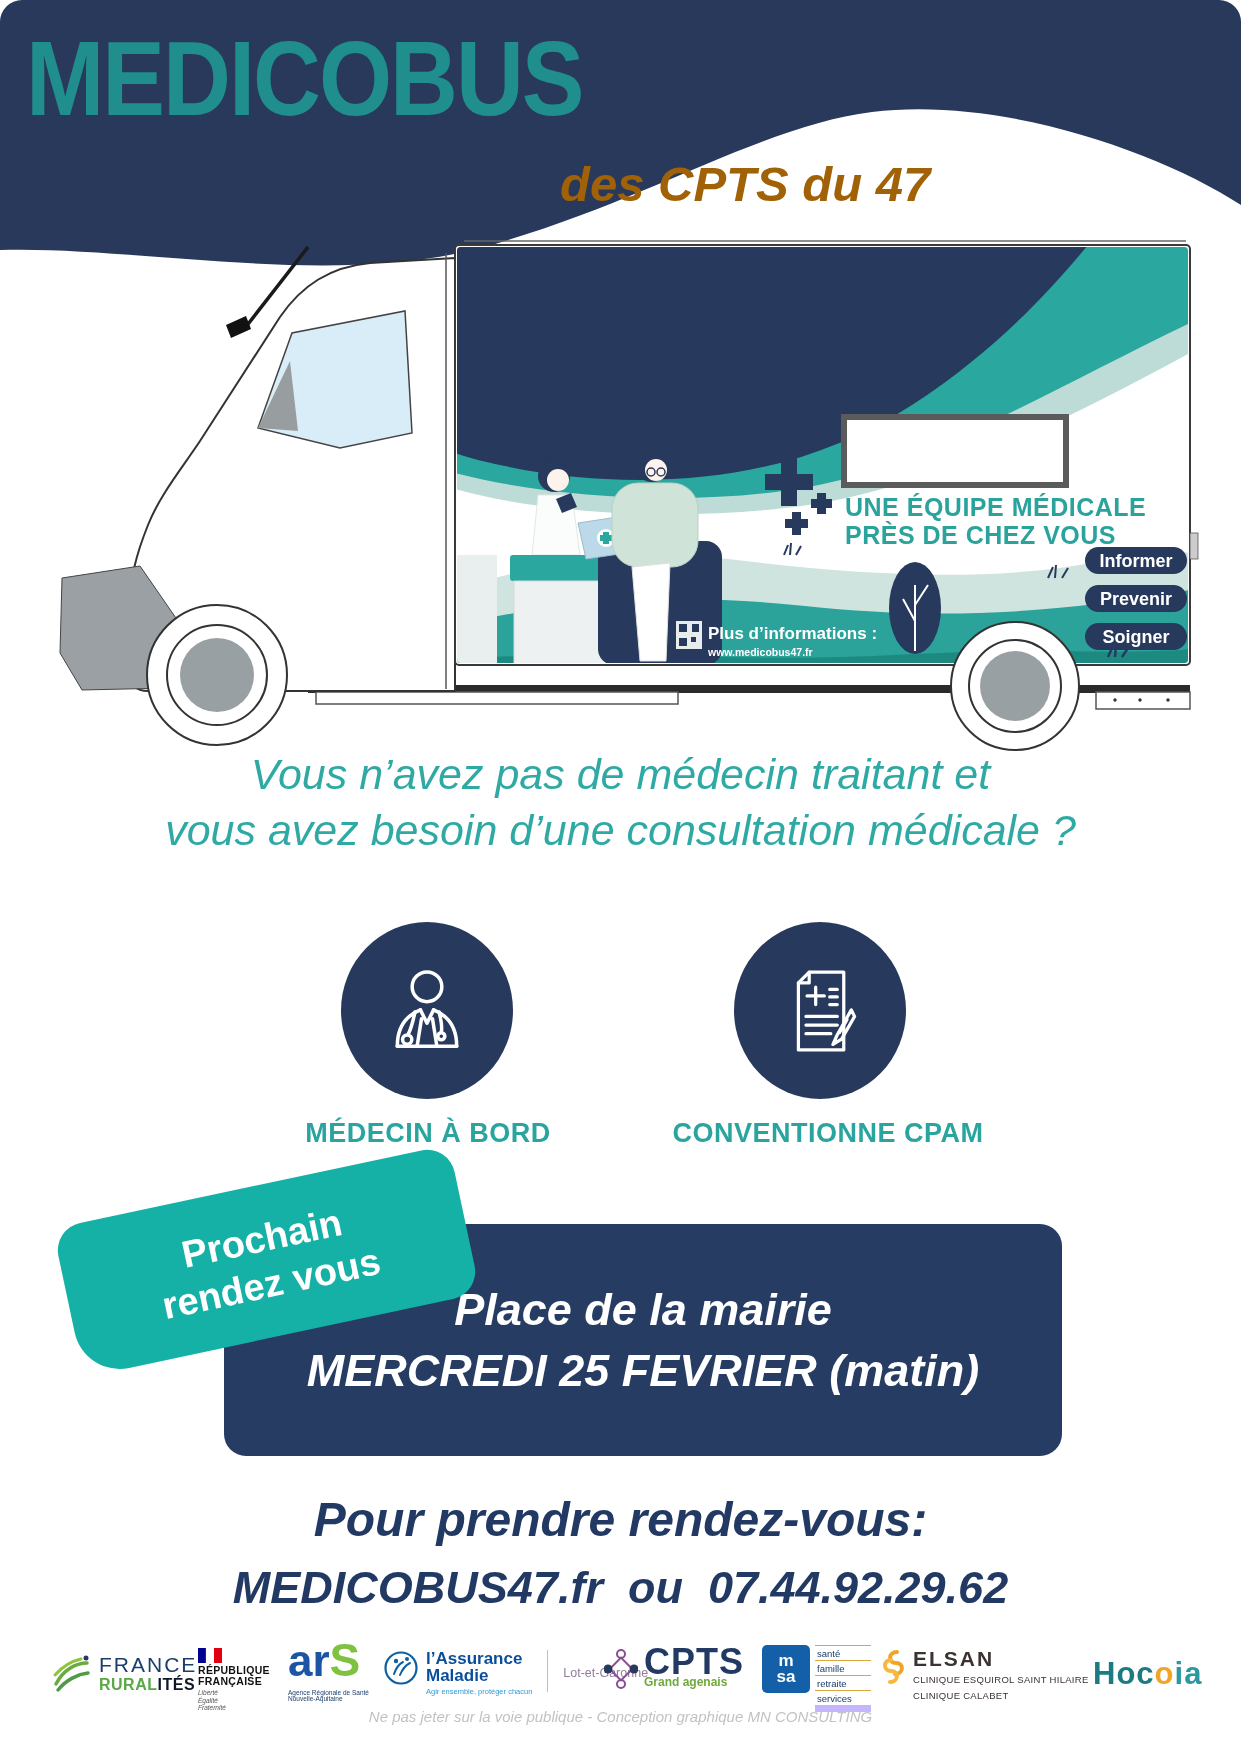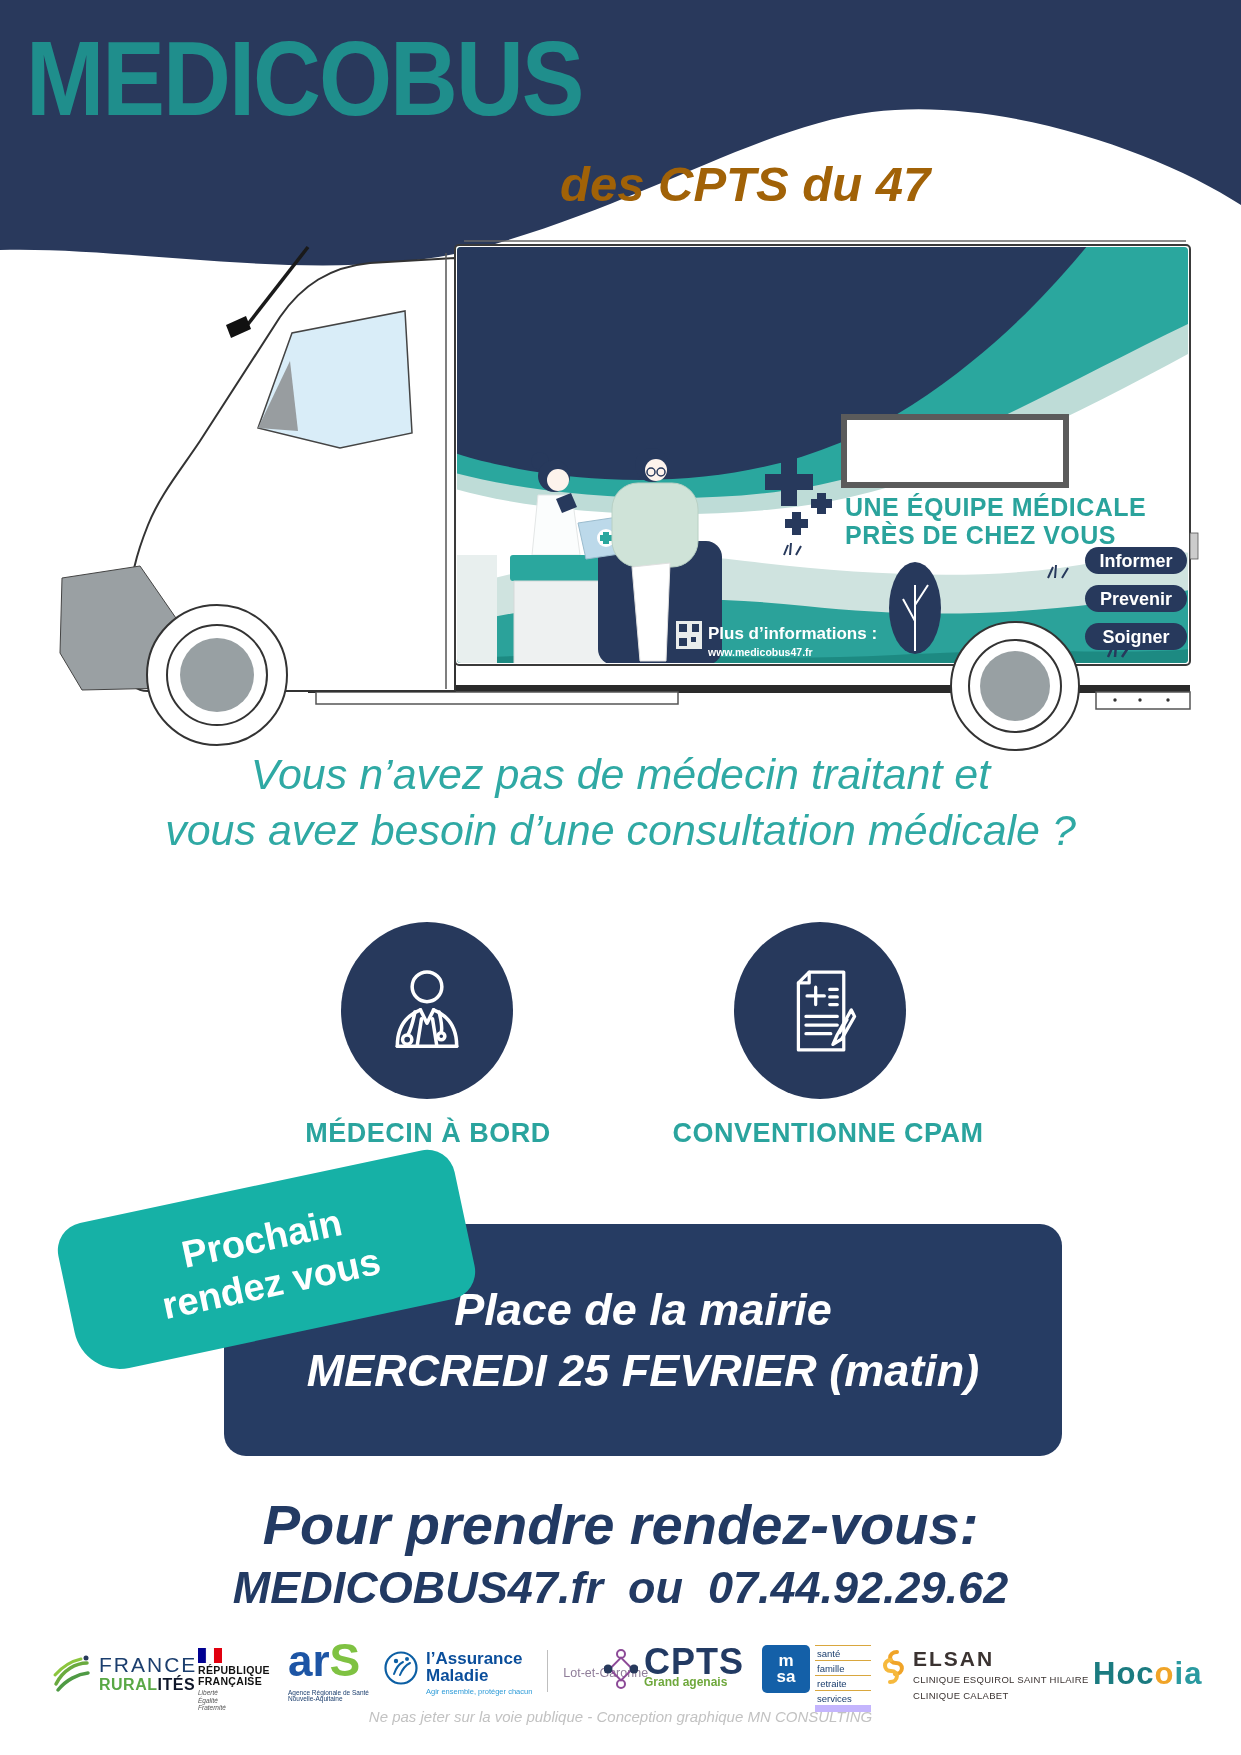--- a/index.html
+++ b/index.html
@@ -1,18 +1,18 @@
 <!DOCTYPE html>
 <html><head>
 <meta charset="utf-8">
 <style>
   html,body{margin:0;padding:0;background:#fff;}
   *{box-sizing:border-box;}
   body{font-family:"Liberation Sans",sans-serif;}
-  #page{position:relative;width:1241px;height:1755px;margin:0 auto;background:#fff;overflow:hidden;}
+  #page{position:relative;width:1241px;height:1755px;margin:0 auto;background:#fff;overflow:hidden;border-radius:22px;}
   svg{font-family:"Liberation Sans",sans-serif;}
 
   
   #header-wave{position:absolute;left:0;top:0;}
   #main-title{position:absolute;left:26px;top:26px;font-size:94px;font-weight:800;
     color:#1F8E8C;letter-spacing:-2px;line-height:1;transform:scaleY(1.13);transform-origin:top left;}
   #subtitle{position:absolute;left:560px;top:158px;font-size:49px;font-weight:800;
     font-style:italic;color:#a16207;line-height:1.1;}
 
   
@@ -40,21 +40,21 @@
 
   
   #appt-box{position:absolute;left:224px;top:1224px;width:838px;height:232px;
     background:#263C63;border-radius:22px;display:flex;flex-direction:column;
     align-items:center;justify-content:center;gap:12px;z-index:4;}
   #appt-box div{font-size:45px;font-weight:800;font-style:italic;color:#fff;line-height:1.1;}
 
   
   .contact-line{position:absolute;left:0;right:0;text-align:center;font-weight:800;
     font-style:italic;color:#223A63;white-space:pre;}
-  #contact-intro{top:1492px;font-size:56px;font-style:italic;}
+  #contact-intro{top:1492px;font-size:48px;font-style:italic;}
   #contact-details{top:1562px;font-size:45px;}
 
   
   .partner{position:absolute;display:flex;align-items:center;}
   #p-france{left:50px;top:1652px;gap:7px;}
   #p-france .fr-name{font-size:21px;color:#1B3E6E;letter-spacing:2px;line-height:22px;}
   #p-france .fr-sub{font-size:16px;font-weight:800;line-height:17px;letter-spacing:.5px;}
   .fr-green{color:#59A845;} .fr-blue{color:#0f172a;}
   #p-rf{left:198px;top:1648px;flex-direction:column;align-items:flex-start;gap:2px;}
   #p-rf .rf-name{font-size:10.5px;font-weight:800;color:#111;line-height:11px;letter-spacing:.3px;}

